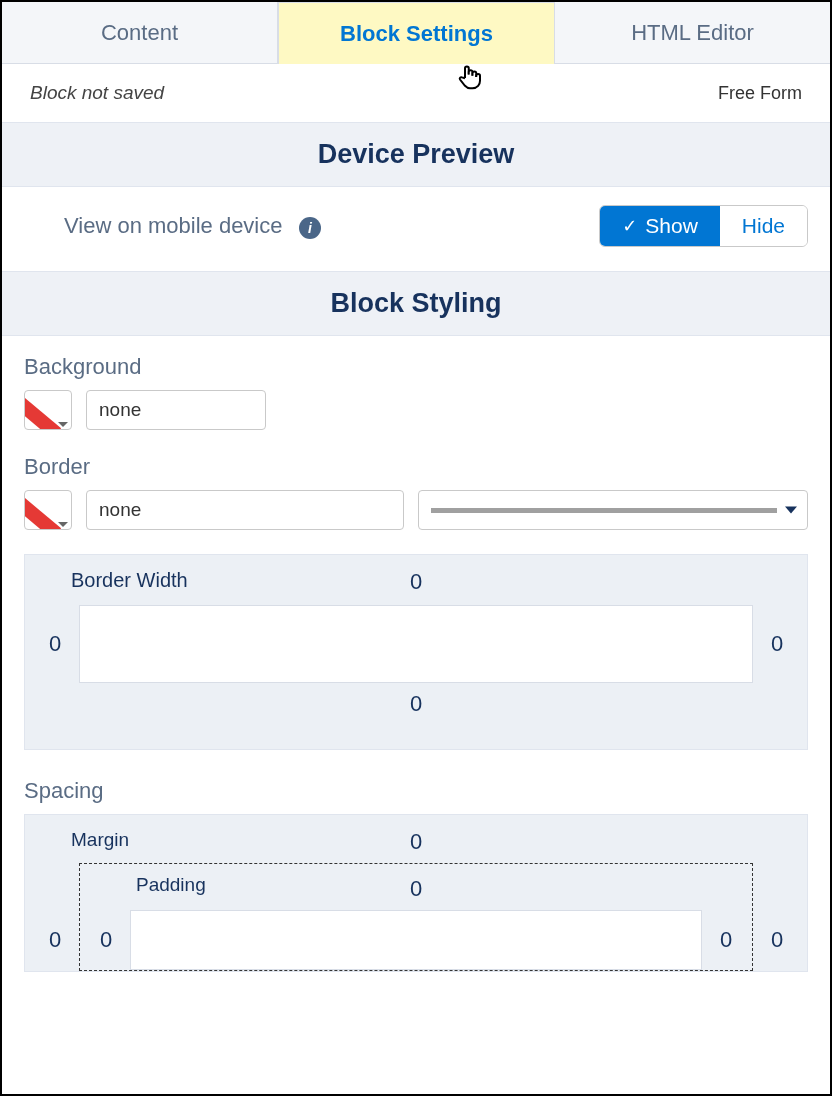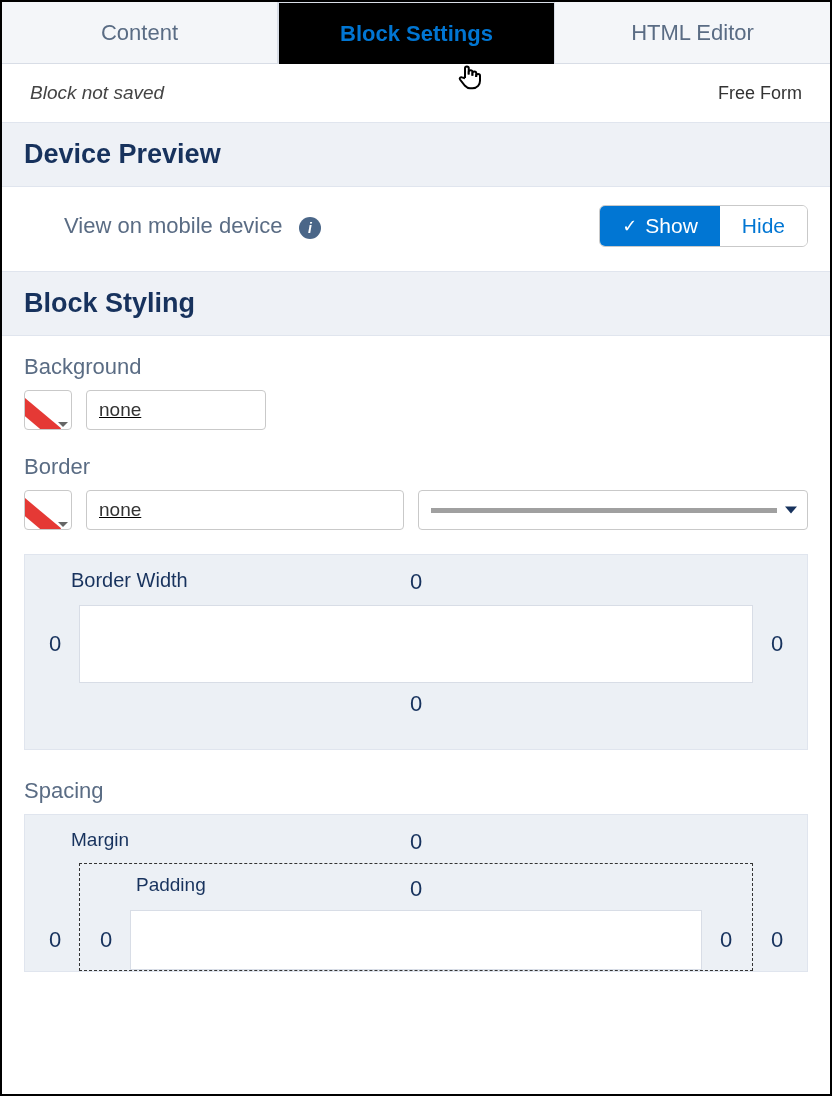--- a/index.html
+++ b/index.html
@@ -20,21 +20,21 @@
   flex: 1;
   display: flex;
   align-items: center;
   justify-content: center;
   font-size: 22px;
   color: #5a6c84;
   border-bottom: 1px solid #d8dde6;
   cursor: pointer;
 }
 .tab.active {
-  background: #000000;
+  background: #fef9c3;
   color: #0176d3;
   font-weight: 600;
   border: 1px solid #d8dde6;
   border-bottom: none;
 }
 .tab:not(.active) {
   border-right: 1px solid #d8dde6;
 }
 .tab:last-child:not(.active) { border-right: none; }
 .status-row {
@@ -54,20 +54,21 @@
   pointer-events: none;
 }
 .section-header {
   background: #eef1f6;
   padding: 16px 22px;
   font-size: 27px;
   font-weight: 600;
   color: #17325d;
   border-top: 1px solid #e0e5ee;
   border-bottom: 1px solid #e0e5ee;
+  text-align: center;
 }
 .section-body { padding: 18px 22px 24px 22px; background: #fff; }
 .row {
   display: flex;
   align-items: center;
   justify-content: space-between;
 }
 .row-label { font-size: 22px; color: #5a6c84; margin-left: 40px; }
 .info-icon {
   display: inline-flex;
@@ -106,21 +107,20 @@
 .field-label {
   font-size: 22px;
   color: #5a6c84;
   margin-bottom: 10px;
 }
 .field-row {
   display: flex;
   align-items: center;
   gap: 14px;
   margin-bottom: 24px;
-  text-decoration: underline;
 }
 .color-swatch {
   width: 48px;
   height: 40px;
   border: 1px solid #c9c9c9;
   border-radius: 4px;
   position: relative;
   background: #fff;
   cursor: pointer;
   overflow: hidden;

